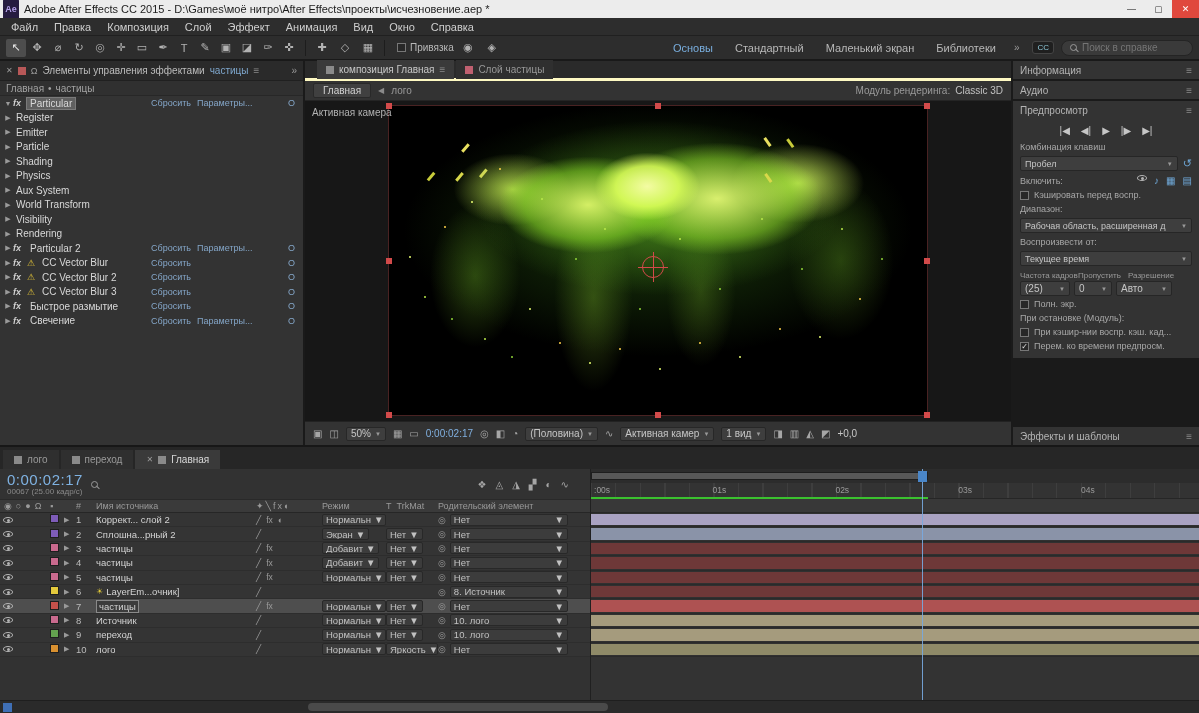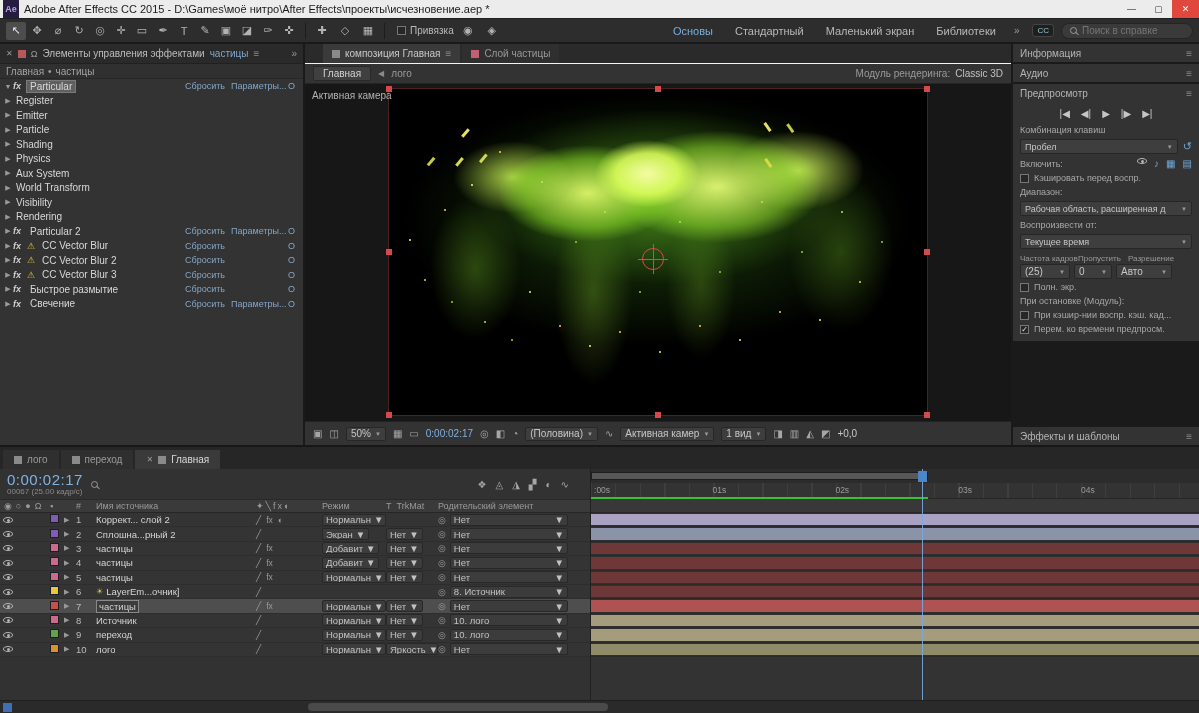--- a/index.html
+++ b/index.html
@@ -57,25 +57,25 @@
     color:#a2a2a2; border-bottom:1px solid #272727; flex:0 0 auto; }
   .fx-rows { flex:1; overflow:hidden; }
   .fx-row { height:14.5px; display:flex; align-items:center; padding:0 3px; }
   .fx-row .tw { width:10px; color:#9a9a9a; font-size:7px; text-align:center; flex:0 0 auto; }
   .fxbadge { font-style:italic; font-weight:bold; color:#cfcfcf; font-size:9px; width:14px; flex:0 0 auto; }
   .warnico { color:#e8c838; font-size:9px; width:12px; flex:0 0 auto; }
   .fxname { color:#d8d8d8; padding:0 3px; white-space:nowrap; overflow:hidden; }
   .fx-row.selected .fxname { background:#606060; outline:1px solid #7a7a7a; }
   .fx-sp { flex:1; }
   .fxlink { color:#84a6c8; font-size:9px; flex:0 0 auto; white-space:nowrap; overflow:hidden; }
-  .l1 { width:46px; } .l2 { width:57px; } .l3 { width:12px; }
+  .l1 { width:46px; } .l2 { width:91px; } .l3 { width:12px; }
 
   
   .comp-panel { flex:1 1 auto; display:flex; flex-direction:column; min-width:0; }
-  .ctabbar { height:20px; background:#2a2a2a; display:flex; align-items:center; border-bottom:1px solid #fef9c3; gap:2px; padding-left:18px; }
+  .ctabbar { height:20px; background:#2a2a2a; display:flex; align-items:center; border-bottom:3px solid #fef9c3; gap:2px; padding-left:12px; }
   .ctab { height:19px; display:flex; align-items:center; gap:5px; padding:0 9px; background:#3a3a3a; color:#c8c8c8; }
   .ctab.inactive { background:#2f2f2f; color:#989898;align-items:center; }
   .ctab .sq { width:8px; height:8px; flex:0 0 auto; background:#8a8a8a; }
   .cnav { height:20px; background:#333; display:flex; align-items:center; gap:7px; padding:0 8px; border-bottom:1px solid #242424; }
   .cnav-tab { background:#404040; border:1px solid #292929; padding:0 9px; height:15px; display:flex; align-items:center;
     border-radius:2px; color:#d2d2d2; }
   .cnav-prev { color:#9a9a9a; }
   .cnav-arrow { color:#8a8a8a; font-size:8px; }
   .render { margin-left:auto; color:#9a9a9a; display:flex; gap:5px; }
   .render .val { color:#c2c2c2; }
@@ -198,20 +198,32 @@
   <div class="titlebar">
     <span class="appicon">Ae</span>
     <span class="wtitle">Adobe After Effects CC 2015 - D:\Games\моё нитро\After Effects\проекты\исчезновение.aep *</span>
     <span class="winbtns">
       <span class="wbtn">—</span>
       <span class="wbtn">▢</span>
       <span class="wbtn close">✕</span>
     </span>
   </div>
 
+  <div class="menubar">
+
+  <span class="menu-item">Файл</span>
+      <span class="menu-item">Правка</span>
+      <span class="menu-item">Композиция</span>
+      <span class="menu-item">Слой</span>
+      <span class="menu-item">Эффект</span>
+      <span class="menu-item">Анимация</span>
+      <span class="menu-item">Вид</span>
+      <span class="menu-item">Окно</span>
+      <span class="menu-item">Справка</span>
+    </div>
 
   <div class="toolbar">
     <span style="display:flex;gap:1px;">
 
     <span class="tool active">↖</span>
         <span class="tool">✥</span>
         <span class="tool">⌀</span>
         <span class="tool">↻</span>
         <span class="tool">◎</span>
         <span class="tool">✛</span>

